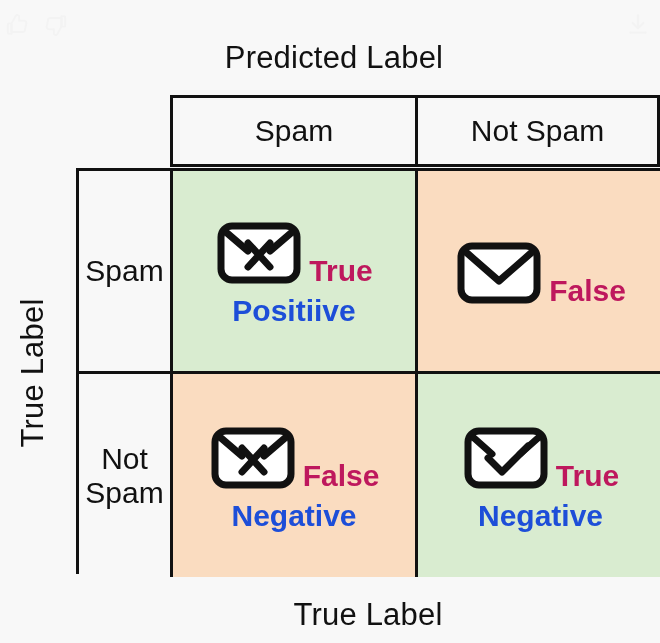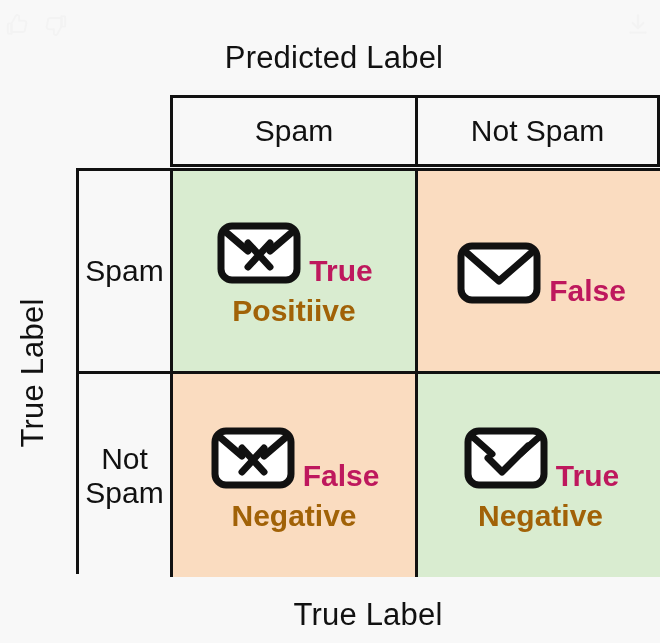--- a/index.html
+++ b/index.html
@@ -149,21 +149,21 @@
   .cell-word {
     font-size: 30px;
     font-weight: bold;
     color: #be185d;
     line-height: 1;
     margin-top: 36px;
   }
   .cell-bottom-word {
     font-size: 30px;
     font-weight: bold;
-    color: #a16207;
+    color: #1d4ed8;
     margin-top: 10px;
     line-height: 1;
   }
 </style>
 </head>
 <body>
 
 <div class="toolbar-icon" id="thumbs-up-icon">
   <svg viewBox="0 0 24 24" fill="none" stroke="currentColor" stroke-width="1.8" stroke-linecap="round" stroke-linejoin="round" aria-hidden="true">
     <path d="M7 10.5v9.5H4.6a1.1 1.1 0 0 1-1.1-1.1v-7.3A1.1 1.1 0 0 1 4.6 10.5z"></path>

